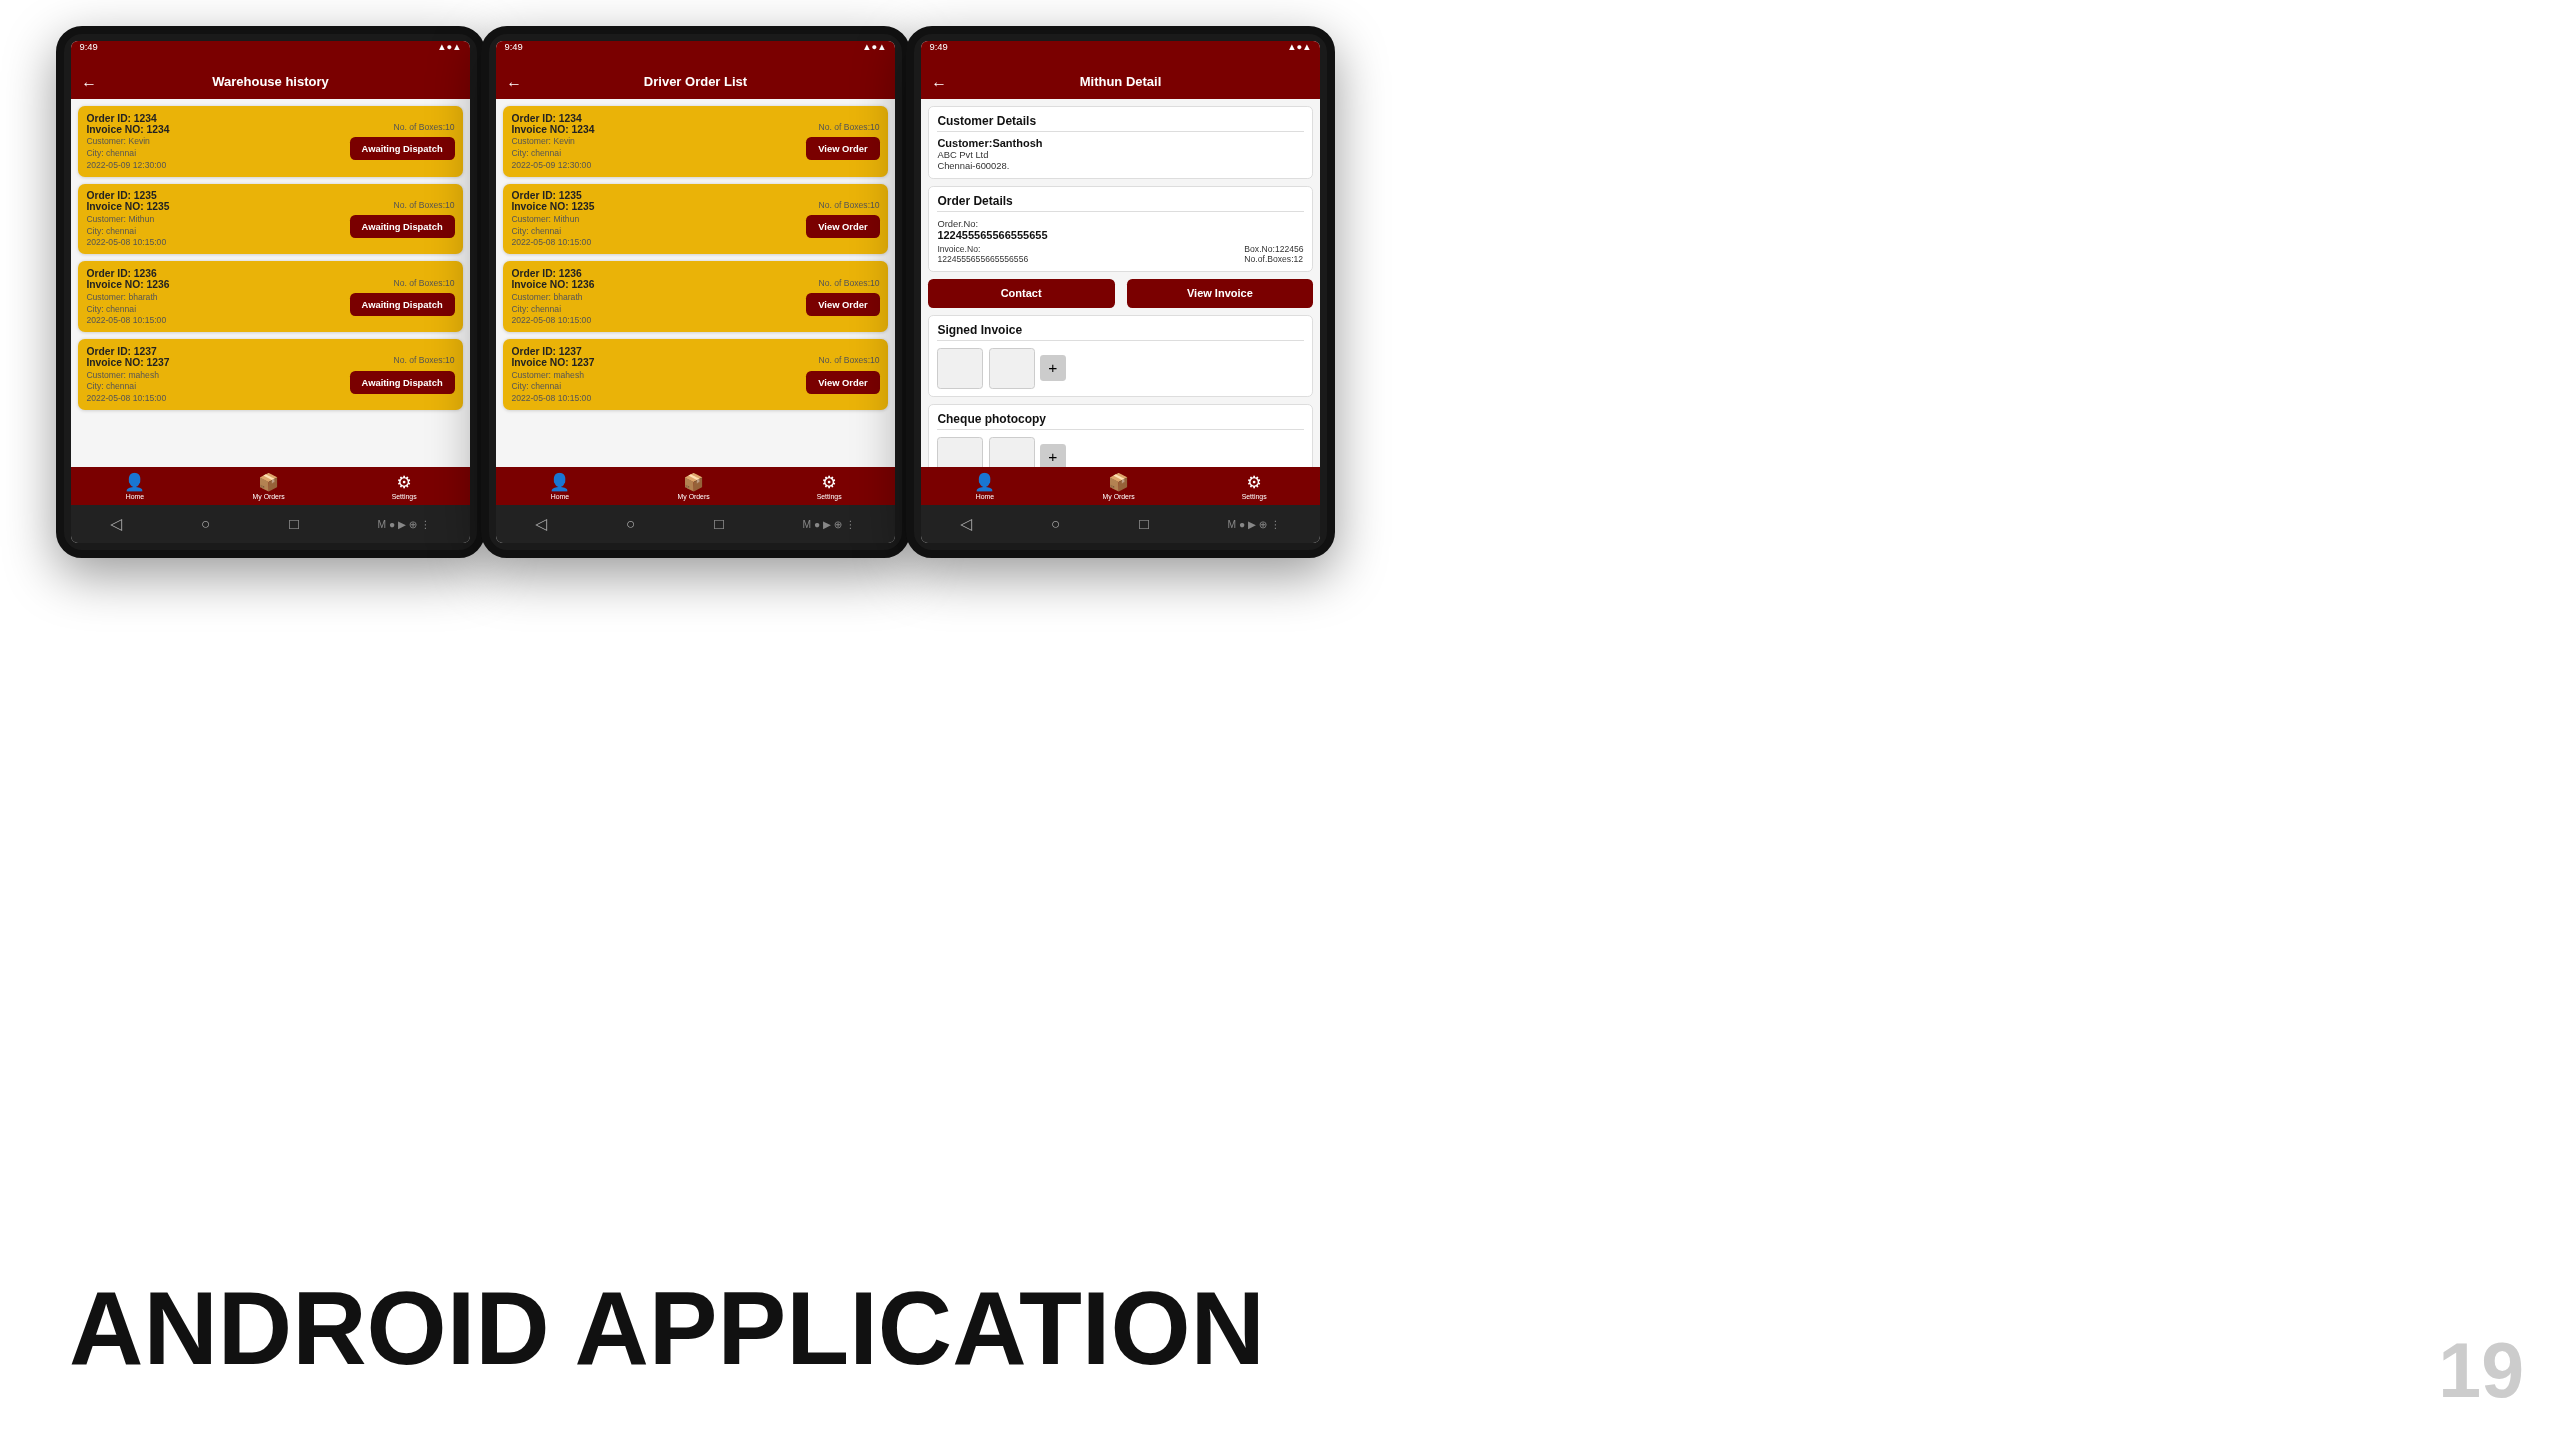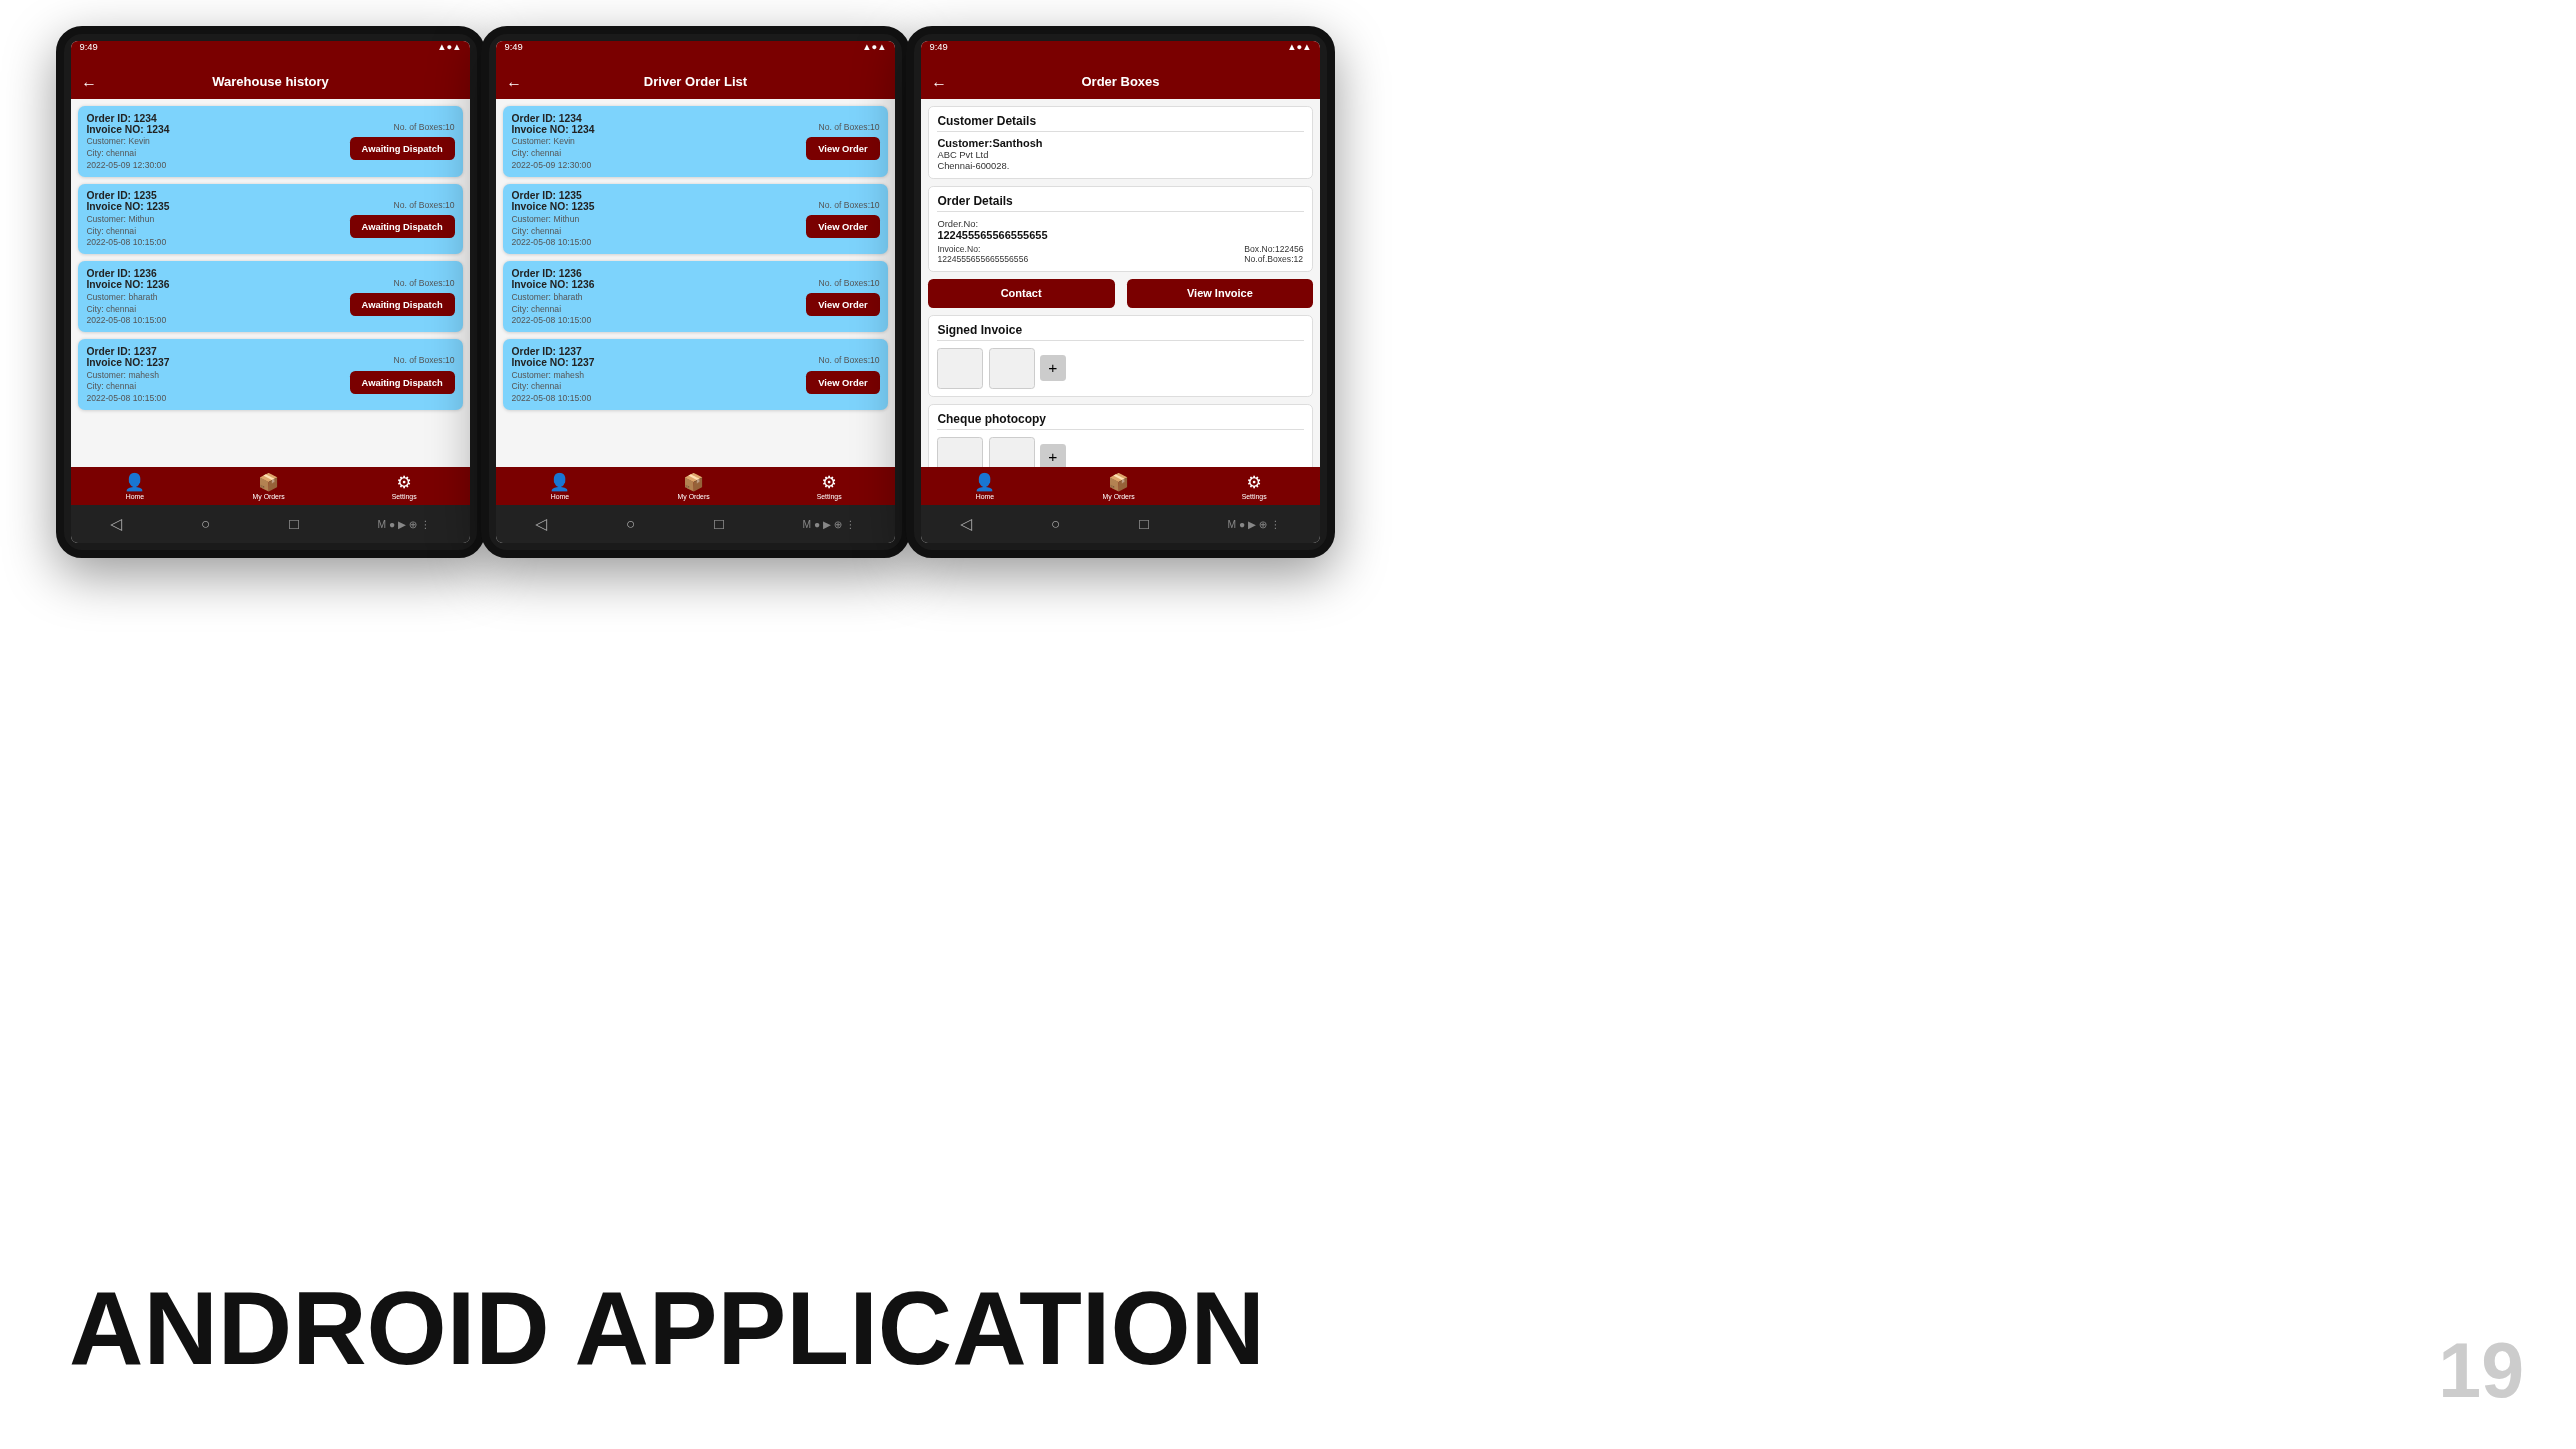--- a/index.html
+++ b/index.html
@@ -87,21 +87,21 @@
     .header-title {
       position: absolute;
       left: 50%;
       transform: translateX(-50%);
       font-size: 13px;
       font-weight: bold;
     }
 
     
     .order-card {
-      background: #7dd3fc;
+      background: #eab308;
       margin: 6.9px;
       border-radius: 6.9px;
       padding: 6.9px 8.6px;
       box-shadow: 0 0.9px 3.4px rgba(0,0,0,0.15);
       display: flex;
       justify-content: space-between;
       align-items: center;
     }
     .order-info { flex: 1; }
     .order-id { font-size: 10.3px; font-weight: bold; color: #222; }
@@ -460,21 +460,21 @@
 <div class="tablet" style="left: 906px; top: 26px; width: 429px; height: 532px;">
   <div class="tablet-screen" style="margin: 6.9px; height: calc(100% - 13.7px); background: #f5f5f5;">
 
     <div class="status-bar">
       <span>9:49</span>
       <span>▲●▲</span>
     </div>
 
     <div class="app-header">
       <span class="back-arrow">←</span>
-      <span class="header-title">Order Boxes</span>
+      <span class="header-title">Mithun Detail</span>
     </div>
 
     <div class="detail-section">
       <div class="detail-section-title">Customer Details</div>
       <div class="customer-name">Customer:Santhosh</div>
       <div class="customer-sub">ABC Pvt Ltd</div>
       <div class="customer-sub">Chennai-600028.</div>
     </div>
 
     <div class="detail-section">

